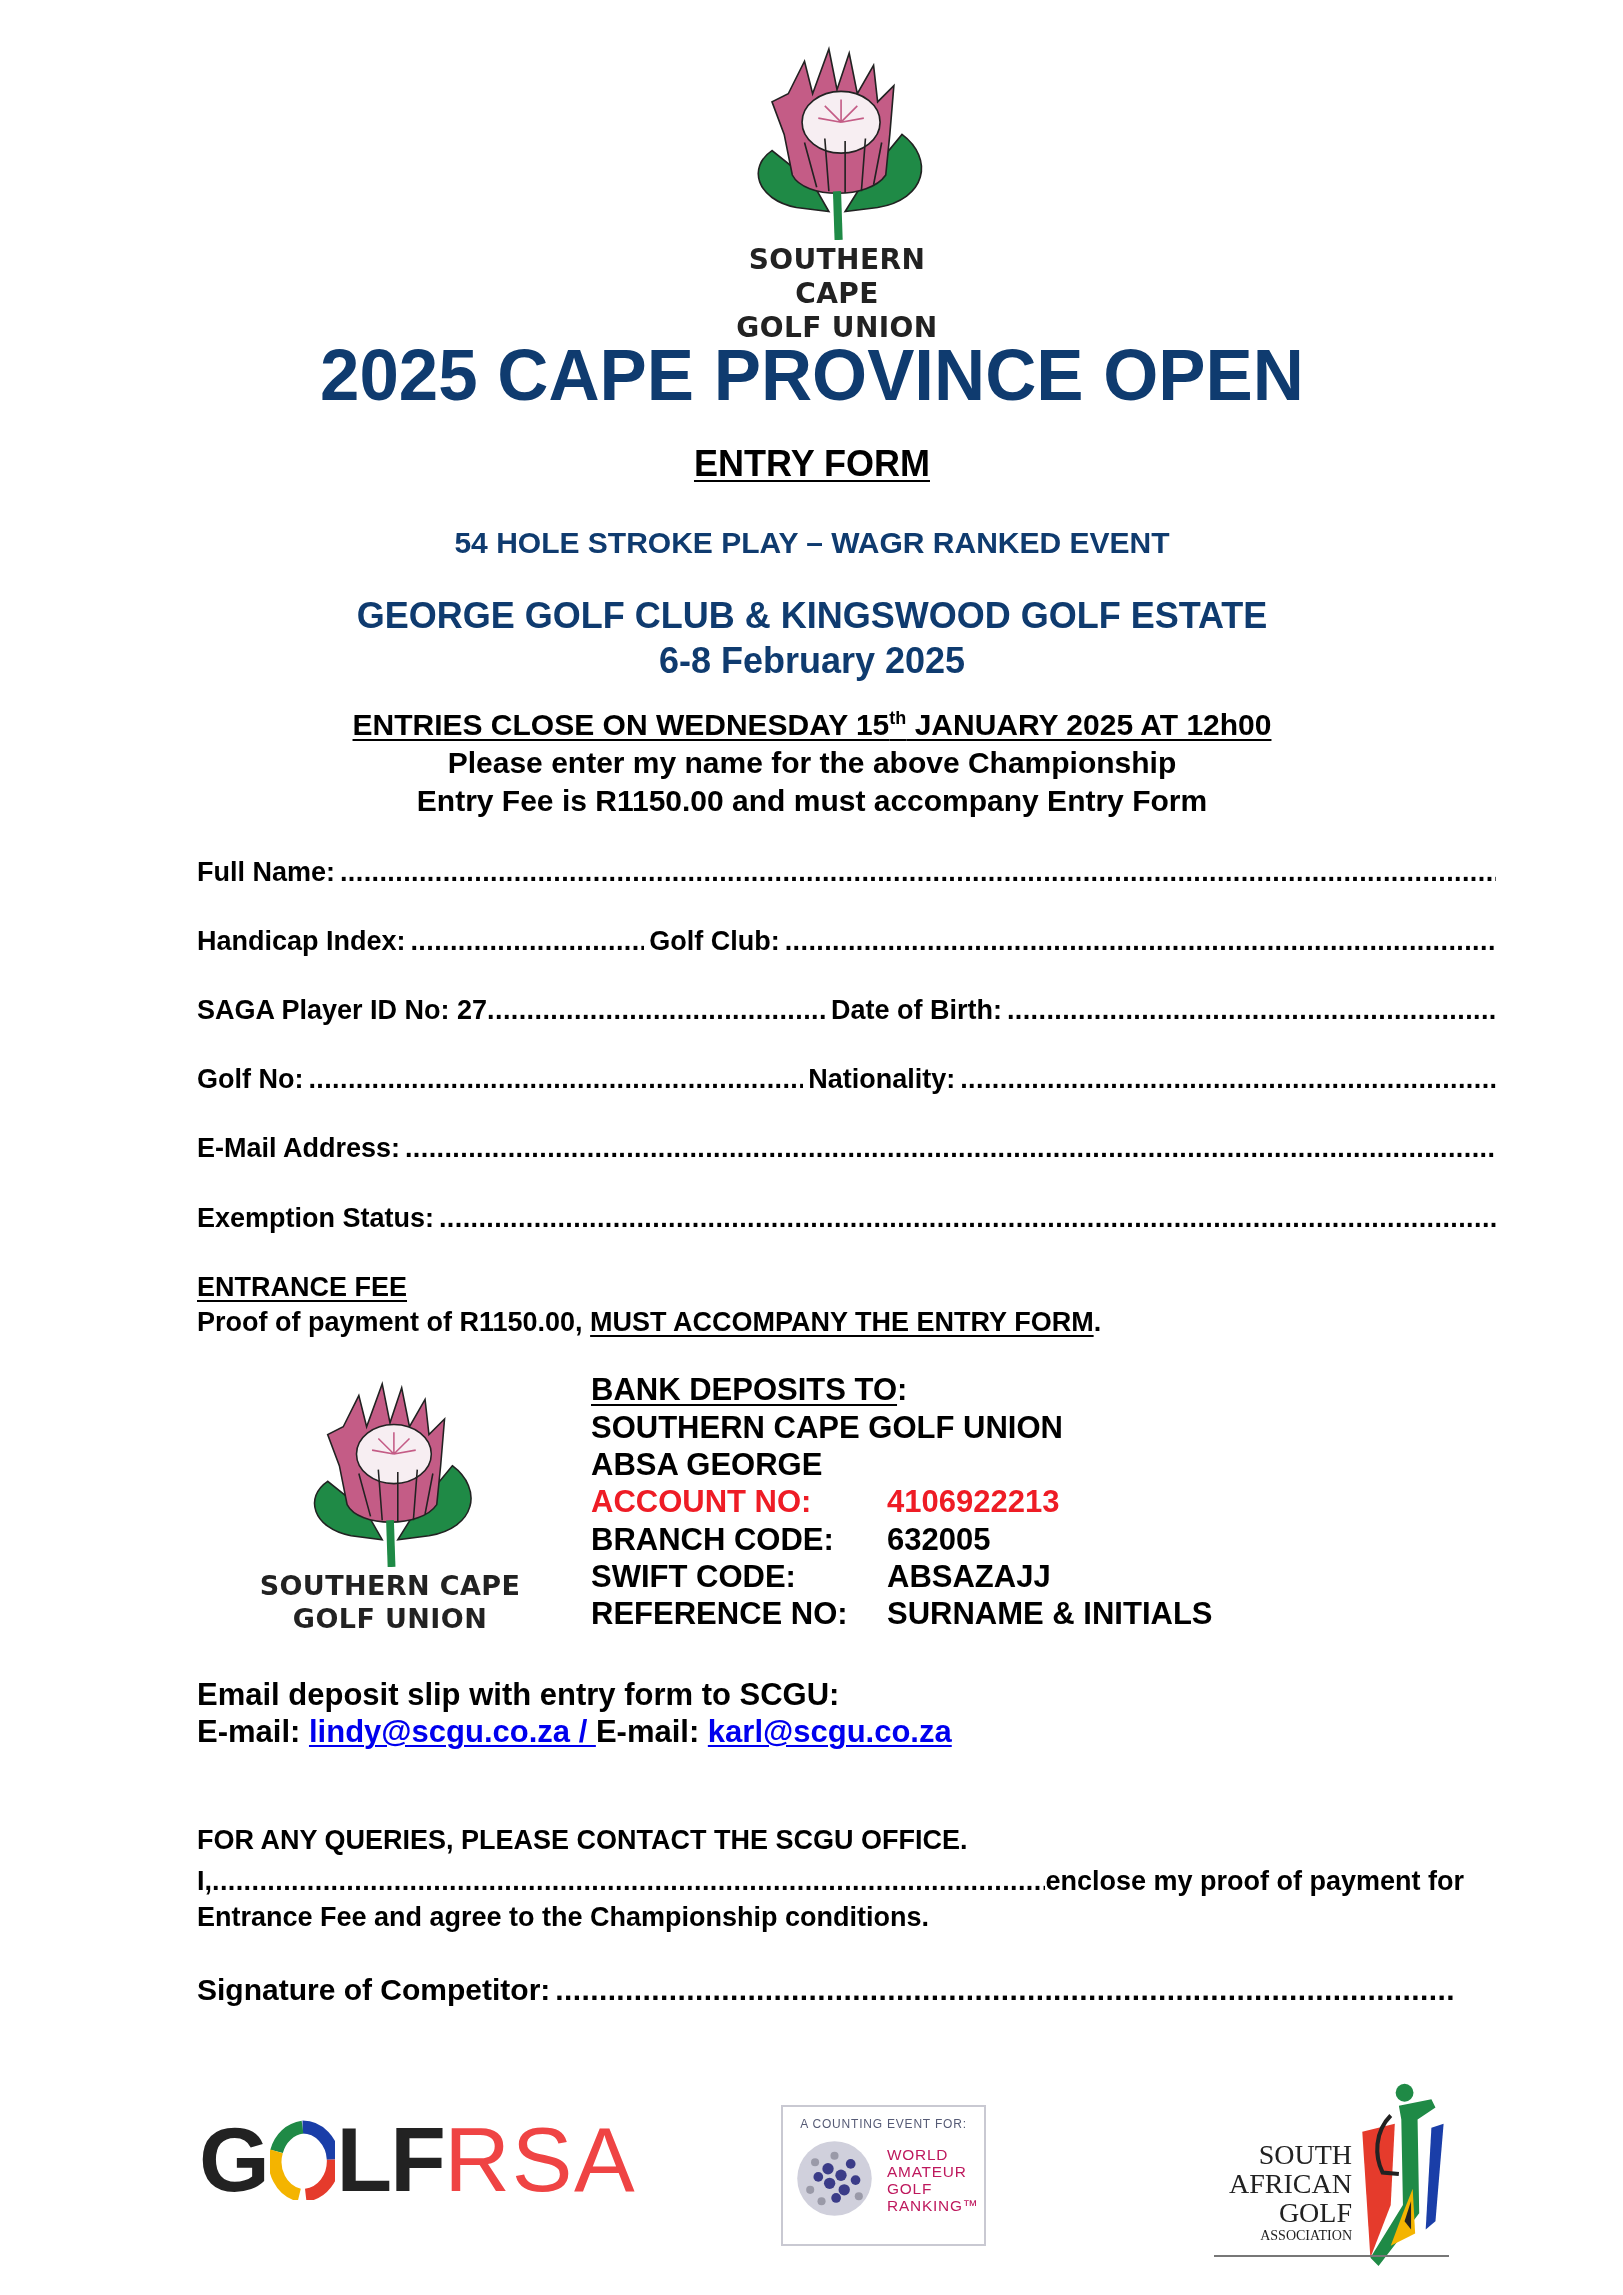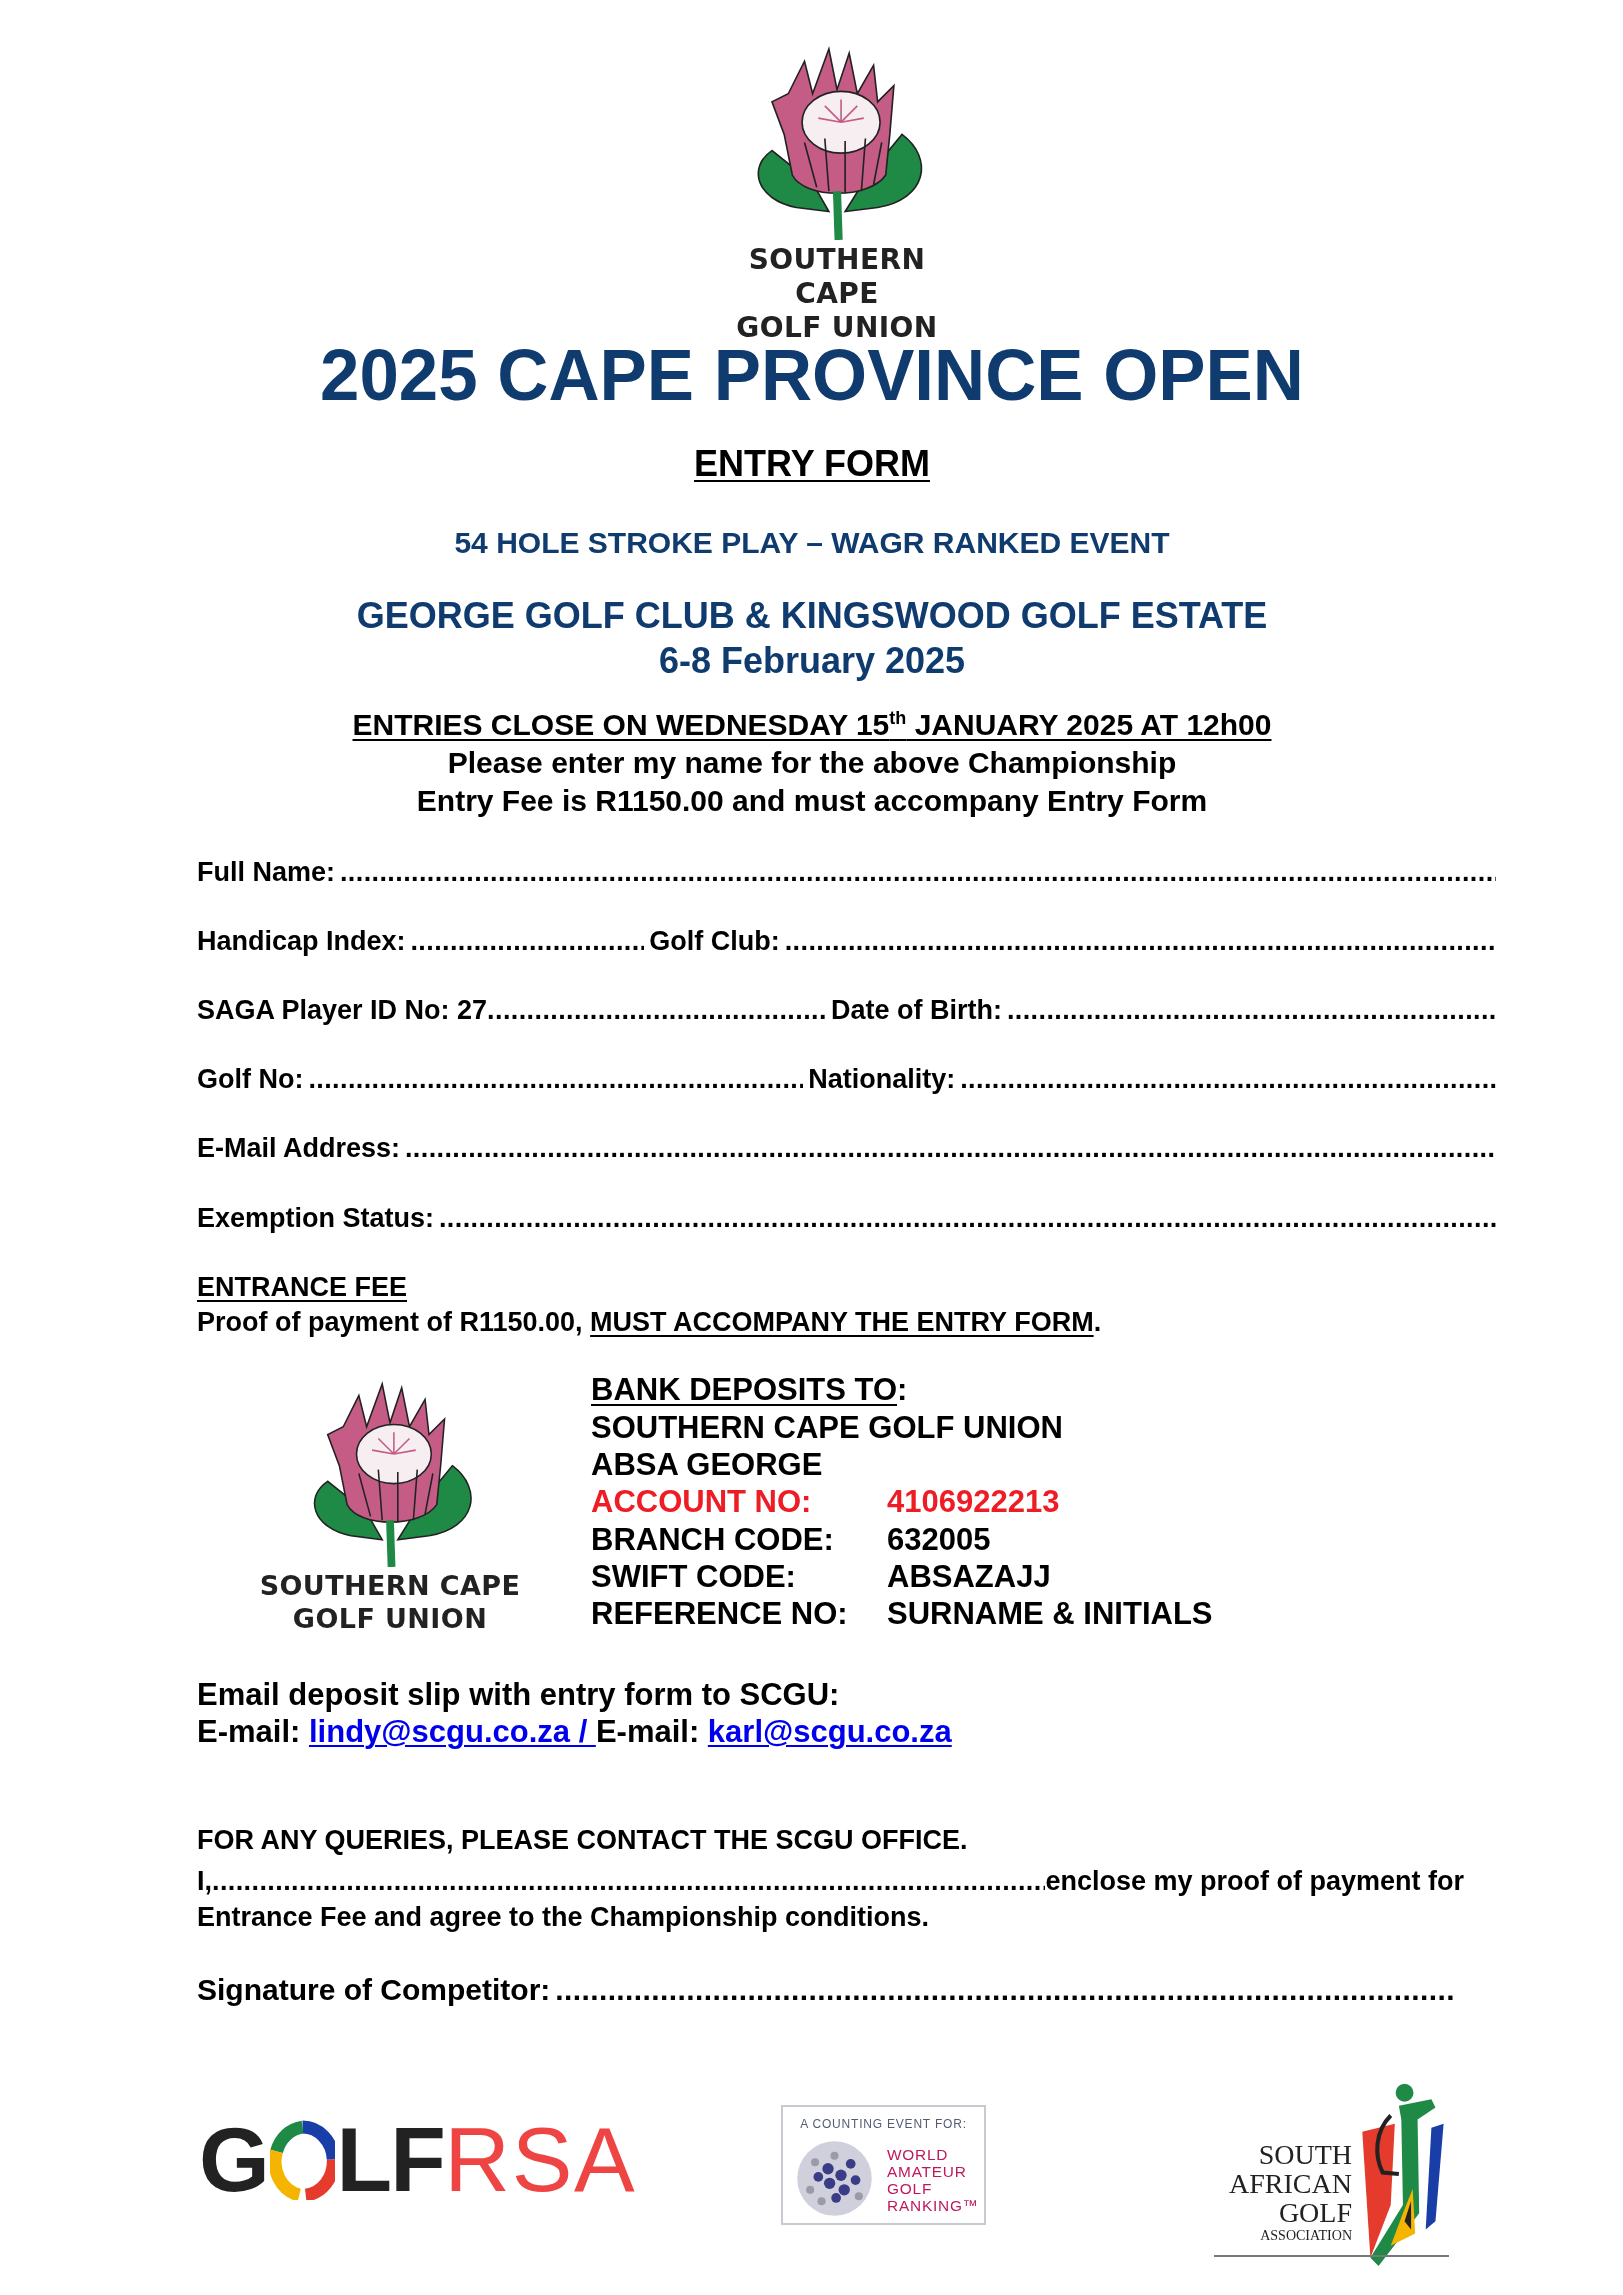--- a/index.html
+++ b/index.html
@@ -36,21 +36,21 @@
   .bank .val { position:absolute; left:296px; white-space:nowrap; }
   .red { color:#ee1c25; }
 
   .para { position:absolute; left:197px; font-weight:bold; white-space:nowrap; }
   a.link { color:#0000ee; text-decoration:underline; text-decoration-thickness:2.4px; text-underline-offset:3.2px; }
 
   
   #golfrsa { left:199px; top:2115px; height:89px; display:flex; align-items:center; font-size:91px; letter-spacing:-1.6px; }
   #golfrsa .bold { font-weight:900; color:#222; }
   #golfrsa .thin { font-weight:normal; color:#ef4444; letter-spacing:1.6px; }
-  #wagr { left:781px; top:2105px; width:205px; height:120px; border:2.4px solid #c9c9d2; box-sizing:border-box; }
+  #wagr { left:781px; top:2105px; width:205px; height:141px; border:2.4px solid #c9c9d2; box-sizing:border-box; }
   #wagr .cap { position:absolute; top:9.7px; left:0; width:100%; text-align:center; font-size:12px; color:#555a75; letter-spacing:0.8px; }
   #wagr .words { position:absolute; left:104px; top:39px; font-size:15.4px; line-height:17px; color:#be185d; letter-spacing:0.8px; }
   #saga { left:1214px; top:2075px; width:244px; height:195px; }
   #saga .txt { position:absolute; left:0; top:65px; width:138px; text-align:right; font-family:"Liberation Serif", serif; color:#222; }
 </style>
 </head>
 <body>
 
 <div id="top-logo" class="abs">
   <svg width="244" height="195" viewBox="0 0 300 240">

